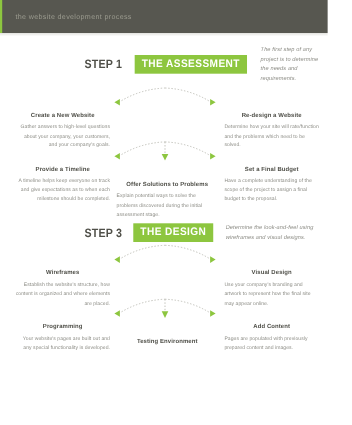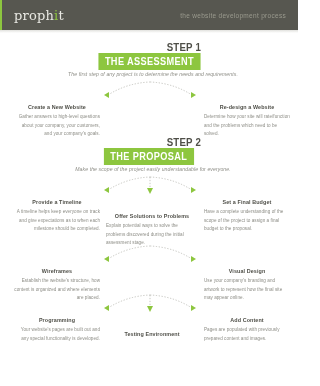--- a/index.html
+++ b/index.html
@@ -37,21 +37,20 @@
     font-size:6.5px;
     letter-spacing:.3px;
   }
   .header-shadow{height:3px;background:linear-gradient(#e2e2de,#ffffff);}
 
   
   .step{position:relative;}
   .step-head{
     display:flex;align-items:center;
     padding-top:8px;
-    flex-direction:column;
   }
   .step-num{
     width:118px;
     text-align:right;
     padding-right:8px;
     box-sizing:border-box;
     color:#4f4f48;
     font-size:11px;
     font-weight:bold;
     letter-spacing:.2px;
@@ -114,21 +113,20 @@
   .leaf.right{right:8px;text-align:left;}
   .leaf.right .leaf-title{text-align:center;}
   .leaf.center{left:106px;width:92px;text-align:left;}
   .leaf.center .leaf-title{text-align:center;}
 </style>
 </head>
 <body>
 
 <div class="header">
   <div class="header-accent"></div>
-  <div class="logo"><span>proph</span><span class="dot-i">i</span><span>t</span></div>
   <div class="tagline">the website development process</div>
 </div>
 <div class="header-shadow"></div>
 
 <div id="steps-root">
     <div class="step">
       <div class="step-head">
         <div class="step-num">STEP 1</div>
         <div class="step-title">THE ASSESSMENT</div>
         <div class="step-desc">The first step of any project is to determine the needs and requirements.</div>
@@ -140,42 +138,42 @@
           <polygon points="104,15 109,12 109,18" fill="#8dc63f"></polygon>
           <polygon points="196,15 191,12 191,18" fill="#8dc63f"></polygon>
         </svg>
       </div>
       <div class="leaves" style="height: 26px;">
         <div class="leaf left" style="top: 0px;"><span class="leaf-title">Create a New Website</span><span>Gather answers to high-level questions about your company, your customers, and your company's goals.</span></div>
         <div class="leaf right" style="top: 0px;"><span class="leaf-title">Re-design a Website</span><span>Determine how your site will rate/function and the problems which need to be solved.</span></div>
       </div>
     </div>
     <div class="step">
-      <div class="step-head">
-        <div class="step-num">STEP 2</div>
-        <div class="step-title">THE PROPOSAL</div>
-        <div class="step-desc">Make the scope of the project easily understandable for everyone.</div>
-      </div>
       <div class="connector">
         <svg width="298" height="22" viewBox="0 0 298 22">
           <path d="M 108 15 Q 127 3 150 2" fill="none" stroke="#b9b9b2" stroke-width="0.8" stroke-dasharray="1.3 1.6"></path>
           <path d="M 150 2 Q 173 3 192 15" fill="none" stroke="#b9b9b2" stroke-width="0.8" stroke-dasharray="1.3 1.6"></path>
           <polygon points="104,15 109,12 109,18" fill="#8dc63f"></polygon>
           <polygon points="196,15 191,12 191,18" fill="#8dc63f"></polygon>
           <line x1="150" y1="2" x2="150" y2="14" stroke="#b9b9b2" stroke-width="0.8" stroke-dasharray="1.3 1.6"></line>
           <polygon points="150,19 147,13 153,13" fill="#8dc63f"></polygon>
         </svg>
       </div>
       <div class="leaves" style="height: 46px;">
         <div class="leaf left" style="top: 0px;"><span class="leaf-title">Provide a Timeline</span><span>A timeline helps keep everyone on track and give expectations as to when each milestone should be completed.</span></div>
         <div class="leaf center" style="top: 14px;"><span class="leaf-title">Offer Solutions to Problems</span><span>Explain potential ways to solve the problems discovered during the initial assessment stage.</span></div>
         <div class="leaf right" style="top: 0px;"><span class="leaf-title">Set a Final Budget</span><span>Have a complete understanding of the scope of the project to assign a final budget to the proposal.</span></div>
       </div>
     </div>
     <div class="step">
+      <div class="step-head">
+        <div class="step-num">STEP 3</div>
+        <div class="step-title">THE DESIGN</div>
+        <div class="step-desc">Determine the look-and-feel using wireframes and visual designs.</div>
+      </div>
       <div class="connector">
         <svg width="298" height="22" viewBox="0 0 298 22">
           <path d="M 108 15 Q 127 3 150 2" fill="none" stroke="#b9b9b2" stroke-width="0.8" stroke-dasharray="1.3 1.6"></path>
           <path d="M 150 2 Q 173 3 192 15" fill="none" stroke="#b9b9b2" stroke-width="0.8" stroke-dasharray="1.3 1.6"></path>
           <polygon points="104,15 109,12 109,18" fill="#8dc63f"></polygon>
           <polygon points="196,15 191,12 191,18" fill="#8dc63f"></polygon>
         </svg>
       </div>
       <div class="leaves" style="height: 26px;">
         <div class="leaf left" style="top: 0px;"><span class="leaf-title">Wireframes</span><span>Establish the website's structure, how content is organized and where elements are placed.</span></div>

